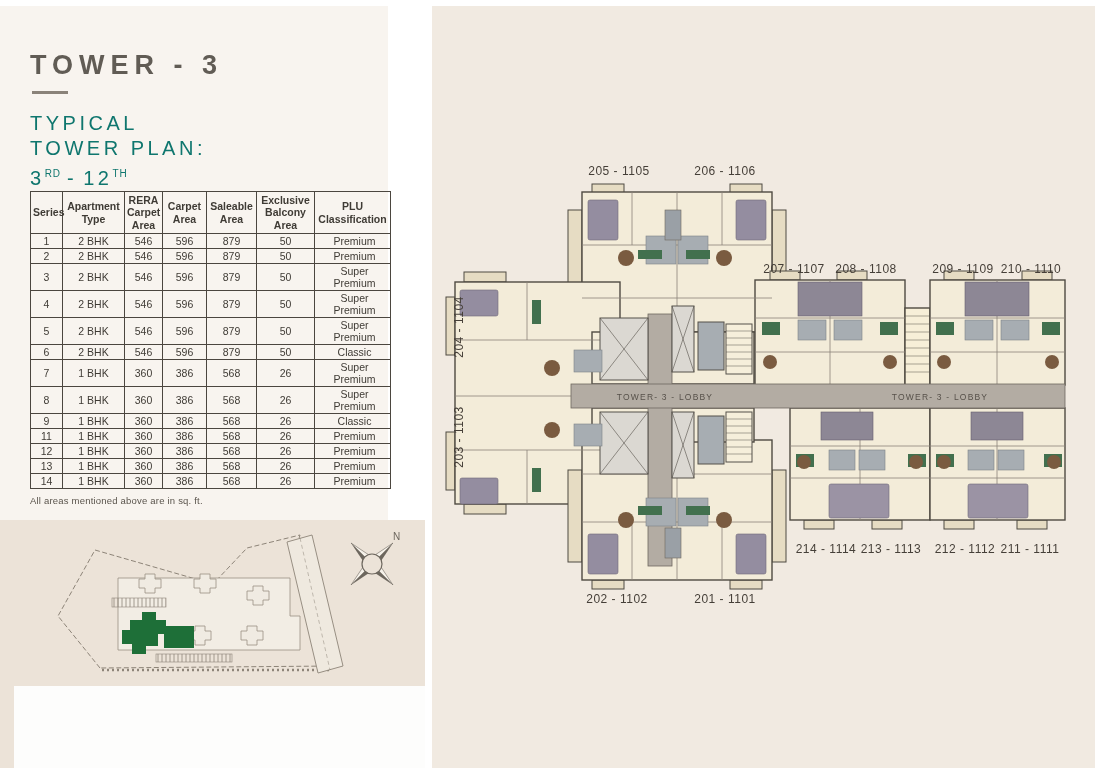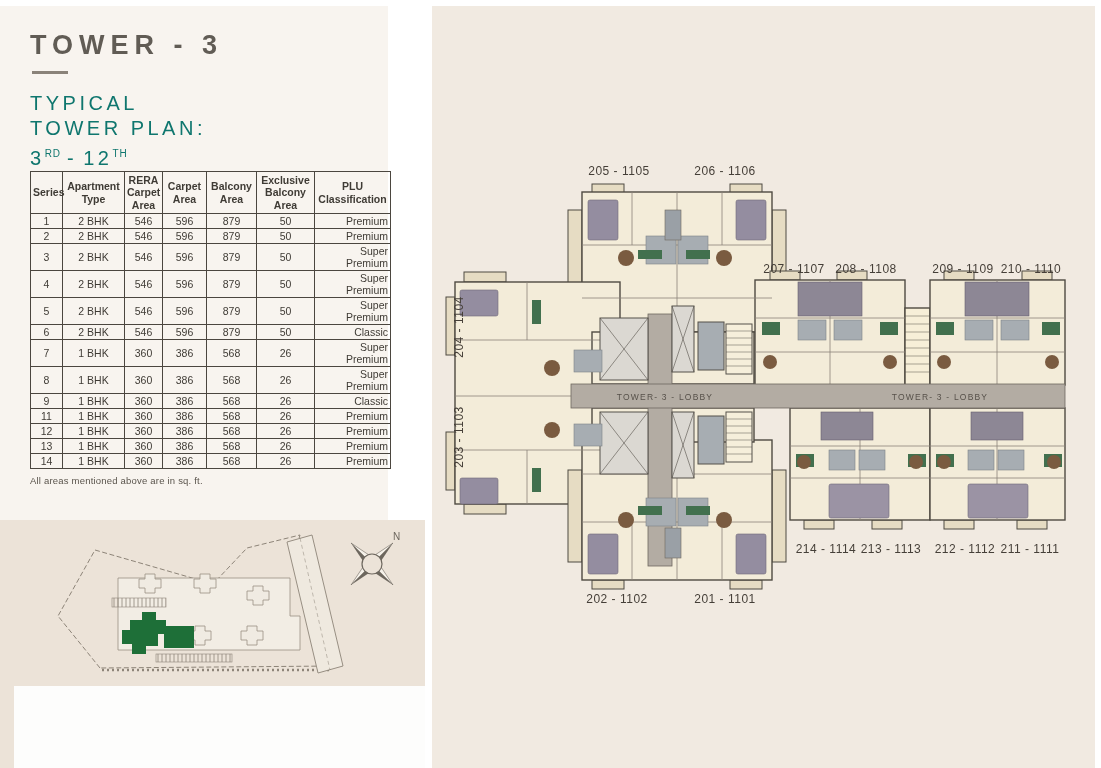--- a/index.html
+++ b/index.html
@@ -1,32 +1,32 @@
 <!DOCTYPE html>
 <html><head>
 <meta charset="utf-8">
 <title>Floor Plan</title>
 <style>
   html,body{margin:0;padding:0;background:#dcdcdc;}
   .page{position:relative;width:1101px;height:768px;background:#ffffff;overflow:hidden;
         font-family:"Liberation Sans", sans-serif;}
   
   .left-main{position:absolute;left:0;top:6px;width:388px;height:514px;background:#f8f4ef;
-             box-sizing:border-box;padding:24px 0 0 30px;}
+             box-sizing:border-box;padding:44px 0 0 30px;}
   .title{margin:0;color:#615c55;font-size:27px;font-weight:700;letter-spacing:6px;}
   .rule{width:36px;height:3px;background:#8a8279;margin:10px 0 17px 2px;}
   .subtitle{color:#0f766e;font-size:20px;letter-spacing:3.5px;line-height:25px;font-weight:400;}
   .subtitle sup{font-size:10px;letter-spacing:1px;vertical-align:8px;}
   .floors .sep{margin:0 6px;}
   .table-title{margin:26px 0 5px 0;font-size:12px;font-weight:700;color:#38332c;}
   table.area{width:360px;table-layout:fixed;border-collapse:collapse;font-size:10.5px;color:#3f3b35;}
   table.area th,table.area td{border:1px solid #4b463f;text-align:center;padding:1px 2px;box-sizing:border-box;}
   table.area th{font-weight:700;height:42px;line-height:1.15;background:transparent;}
   table.area td{height:13px;}
-  table.area td.plu{text-align:right;padding-left:6px;margin-left:15px;}
+  table.area td.plu{text-align:center;padding-left:6px;margin-left:15px;}
   .footnote{margin-top:6px;font-size:9.5px;color:#5a544c;letter-spacing:0.2px;}
   
   .sitemap-section{position:absolute;left:0;top:520px;width:425px;height:166px;background:#ece3d8;}
   .sitemap-svg{position:absolute;left:0;top:0;width:100%;height:100%;display:block;}
   .left-edge-strip{position:absolute;left:0;top:686px;width:14px;height:82px;background:#ece3d8;}
   .left-bottom-white{position:absolute;left:14px;top:686px;width:411px;height:82px;background:#fdfdfc;}
   
   .right-panel{position:absolute;left:432px;top:6px;width:663px;height:762px;background:#f1eae1;}
   .plan-svg{position:absolute;left:432px;top:0;width:663px;height:768px;display:block;}
   .plan-svg text{font-family:"Liberation Sans", sans-serif;}
@@ -54,21 +54,21 @@
           <col style="width:50px">
           <col style="width:58px">
           <col style="width:76px">
       </colgroup>
       <thead>
           <tr>
             <th>Series</th>
             <th>Apartment Type</th>
             <th>RERA Carpet Area</th>
             <th>Carpet Area</th>
-            <th>Balcony Area</th>
+            <th>Saleable Area</th>
             <th>Exclusive Balcony Area</th>
             <th>PLU Classification</th>
           </tr>
         </thead>
       <tbody>
           <tr>
             <td>1</td>
             <td>2 BHK</td>
             <td>546</td>
             <td>596</td>

